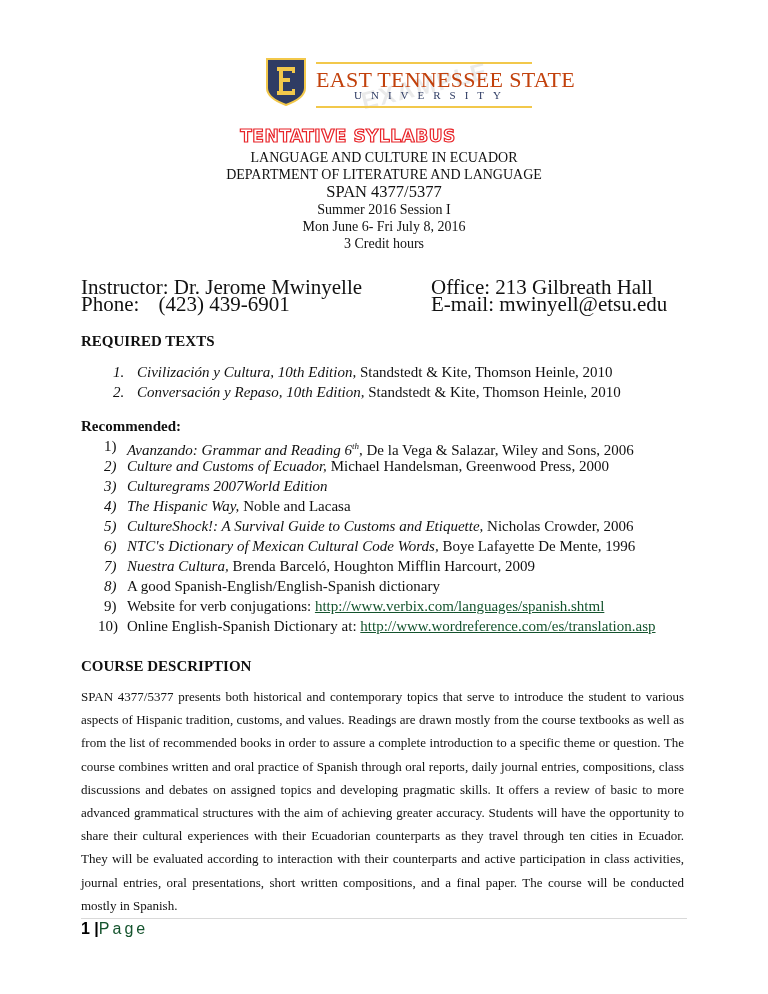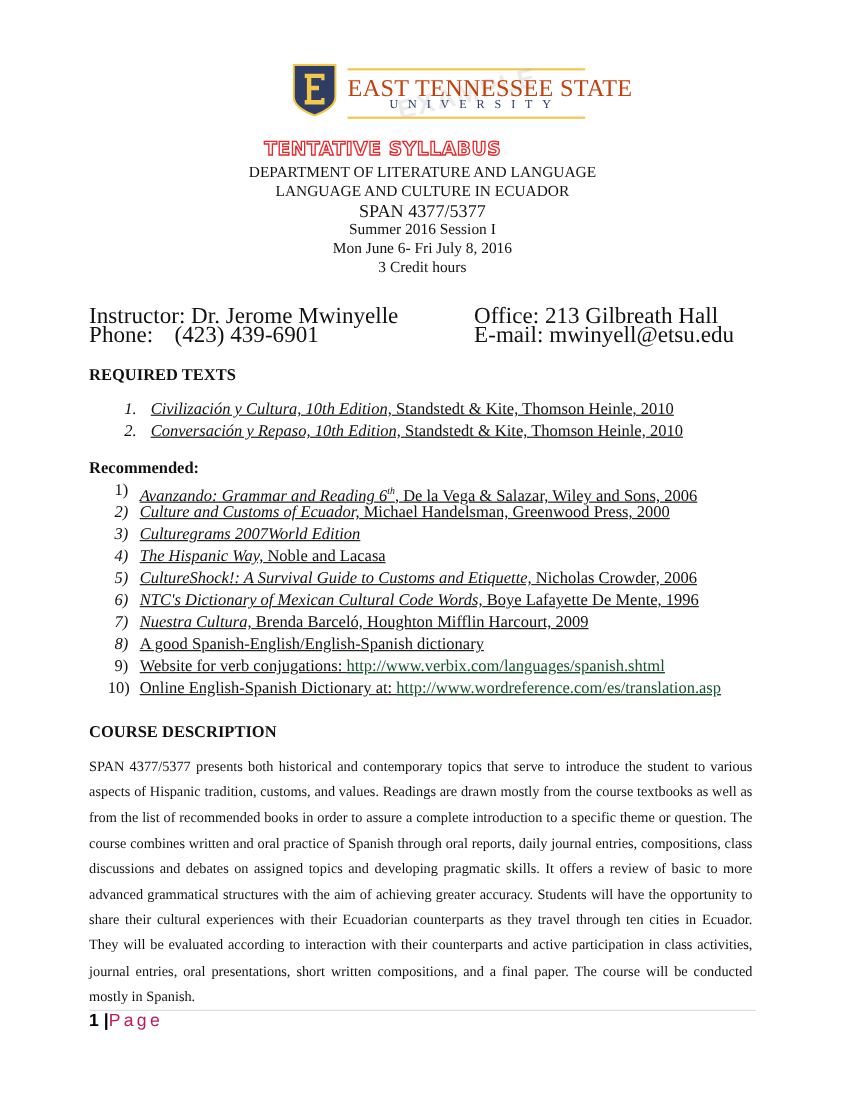--- a/index.html
+++ b/index.html
@@ -42,32 +42,32 @@
   }
   .center-block { left: 0; width: 768px; text-align: center; line-height: 17px; }
   .ctr-line { display: block; }
   .ctr-small { font-size: 14px; }
   .ctr-big { font-size: 16.5px; line-height: 18px; }
   .contact { font-size: 21px; line-height: 17px; }
   .h-section { font-weight: bold; font-size: 15px; }
   .list { font-size: 15px; line-height: 20px; }
   .list-row { position: relative; height: 20px; white-space: nowrap; }
   .num { position: absolute; }
-  .txt { position: absolute; text-decoration: underline; }
+  .txt { position: absolute; }
   .it { font-style: italic; }
   a.link { color: #14532d; text-decoration: underline; }
   .desc {
     left: 81px; width: 603px; top: 667px; font-size: 13px; line-height: 23.2px;
     text-align: justify;
   }
   .footer-rule { left: 81px; top: 918px; width: 606px; height: 1px; background: #d9d9d9; }
   .footer { left: 81px; top: 920px; font-family: "Liberation Sans", sans-serif; font-size: 16px; }
   .footer .pn { font-weight: bold; color: #000; }
   .footer .bar { font-weight: bold; color: #000; }
-  .footer .pg { color: #be185d; letter-spacing: 3px; }
+  .footer .pg { color: #14532d; letter-spacing: 3px; }
   sup { font-size: 9px; }
 </style>
 </head>
 <body>
 
 <div class="abs logo">
   <svg class="shield" viewBox="0 0 40 48">
     <path d="M1 1 H39 V30 Q39 40 20 47 Q1 40 1 30 Z" fill="#2f3c64" stroke="#f2c84b" stroke-width="2"></path>
     <path d="M11 9 H29 V15 H26 V13 H17 V20 H24 V24 H17 V33 H26 V31 H29 V37 H11 V33 H13 V13 H11 Z" fill="#f2c84b"></path>
   </svg>
@@ -76,22 +76,22 @@
     <div class="watermark">EXAMPLE</div>
     <div class="logo-name">EAST TENNESSEE STATE</div>
     <div class="logo-sub">UNIVERSITY</div>
     <div class="logo-line bot"></div>
   </div>
 </div>
 
 <div class="abs tentative">TENTATIVE SYLLABUS</div>
 
 <div class="abs center-block" style="top:149px;">
+  <span class="ctr-line ctr-small">LANGUAGE AND CULTURE IN ECUADOR</span>
   <span class="ctr-line ctr-small">DEPARTMENT OF LITERATURE AND LANGUAGE</span>
-  <span class="ctr-line ctr-small">LANGUAGE AND CULTURE IN ECUADOR</span>
   <span class="ctr-line ctr-big">SPAN 4377/5377</span>
   <span class="ctr-line ctr-small">Summer 2016 Session I</span>
   <span class="ctr-line ctr-small">Mon June 6- Fri July 8, 2016</span>
   <span class="ctr-line ctr-small">3 Credit hours</span>
 </div>
 
 <div class="abs contact" style="left:81px; top:279px;">
   <div>
     <span>Instructor:</span>
     <span>Dr. Jerome Mwinyelle</span>

